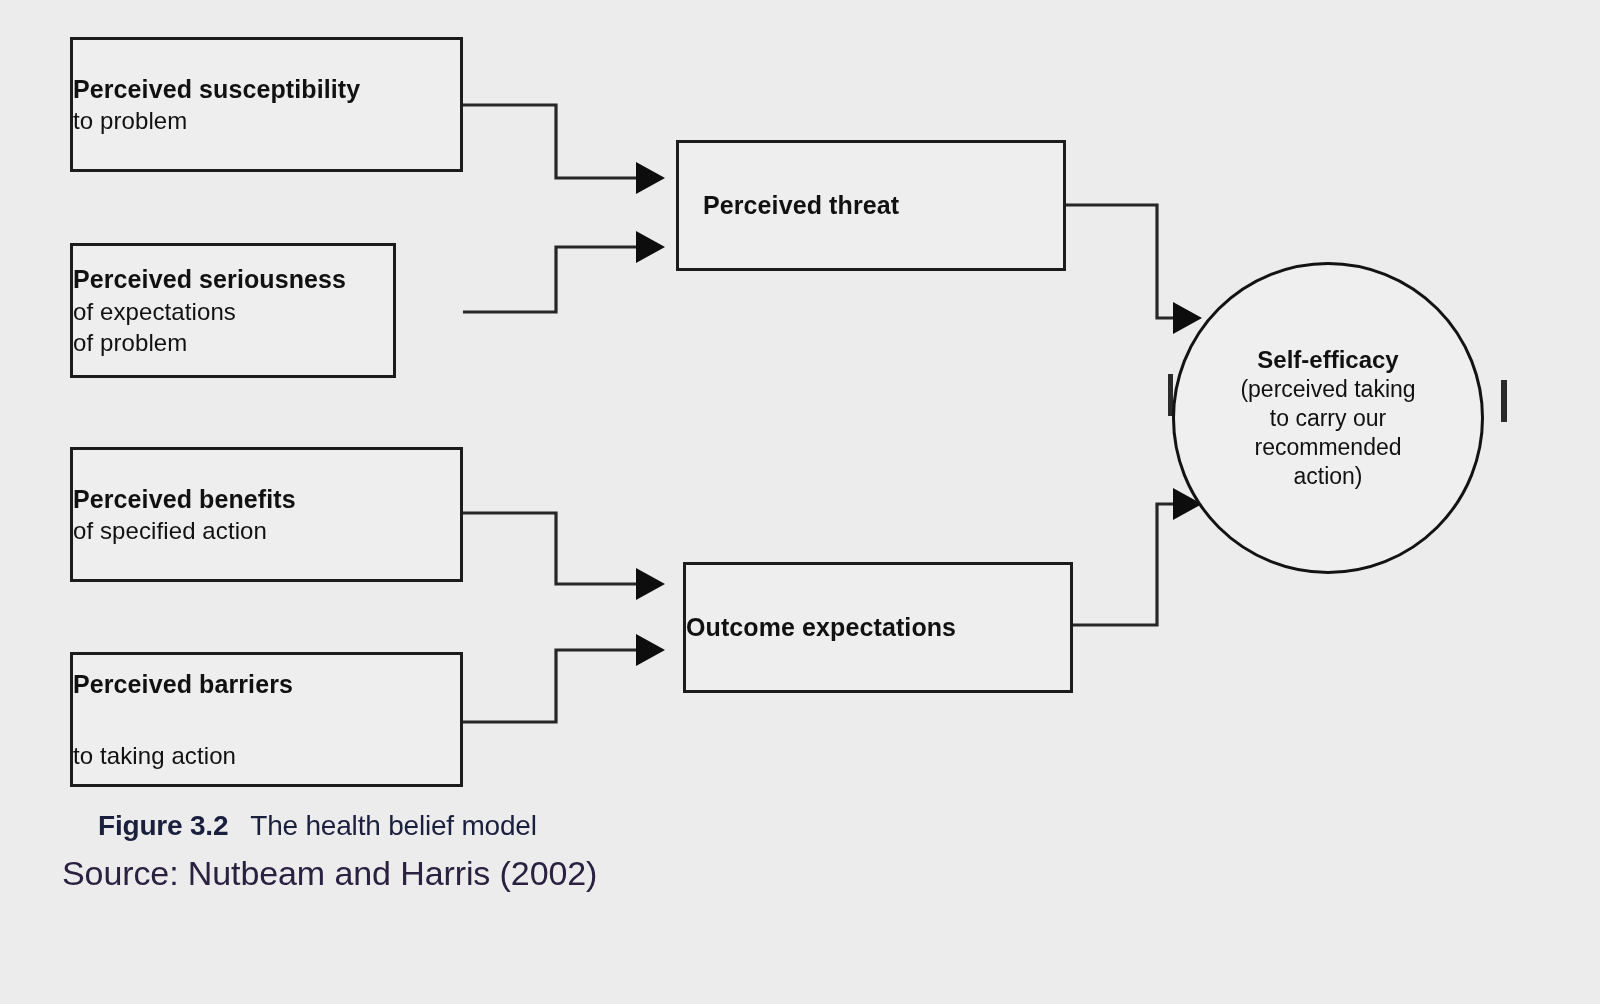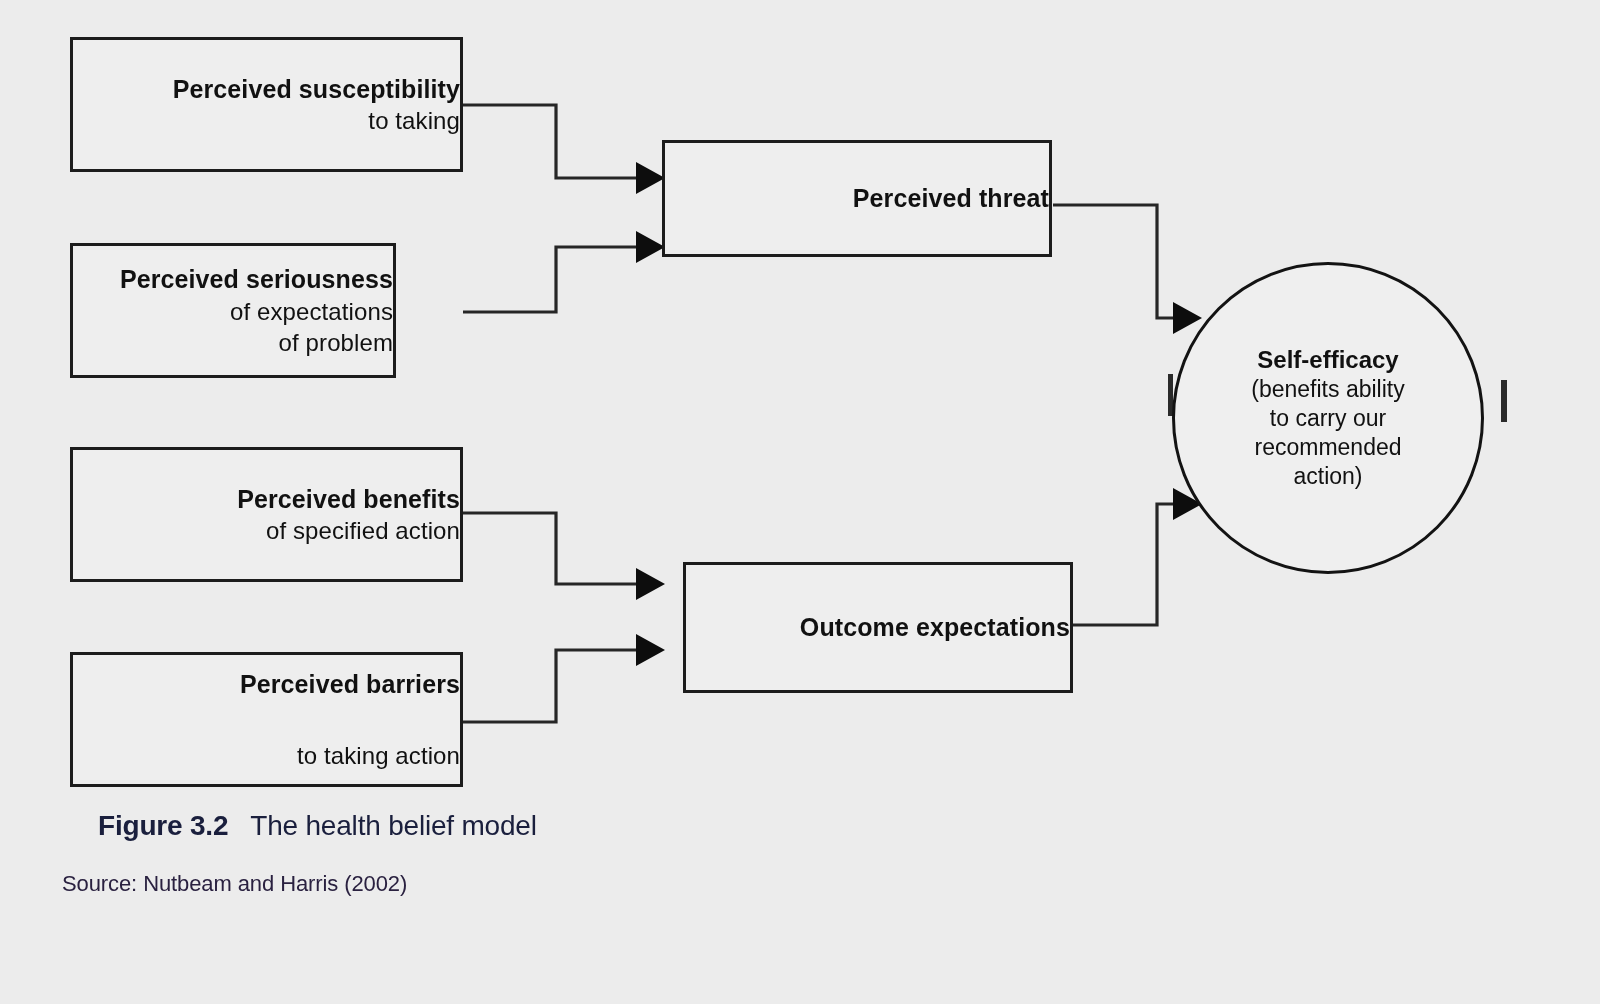--- a/index.html
+++ b/index.html
@@ -22,21 +22,21 @@
   }
 
   
   .node-box {
     position: absolute;
     box-sizing: border-box;
     border: 3px solid #1c1c1c;
     background: #eeeeee;
     display: flex;
     flex-direction: column;
-    align-items: flex-end;
+    align-items: flex-start;
     justify-content: center;
     text-align: center;
     color: #111111;
     line-height: 1.30;
   }
   .node-box .ttl {
     font-weight: bold;
     font-size: 25px;
     letter-spacing: .1px;
   }
@@ -44,21 +44,21 @@
     font-weight: normal;
     font-size: 24px;
     letter-spacing: .1px;
   }
 
   
   #box-susceptibility { left: 70px;  top: 37px;  width: 393px; height: 135px; }
   #box-seriousness    { left: 70px;  top: 243px; width: 326px; height: 135px; }
   #box-benefits       { left: 70px;  top: 447px; width: 393px; height: 135px; }
   #box-barriers       { left: 70px;  top: 652px; width: 393px; height: 135px; gap: 40px; }
-  #box-threat         { left: 662px; top: 140px; width: 390px; height: 117px; }
+  #box-threat         { left: 676px; top: 140px; width: 390px; height: 131px; padding-left: 24px; }
   #box-outcome        { left: 663px; top: 562px; width: 390px; height: 131px; margin-left: 20px; }
 
   
   #box-threat .ttl, #box-outcome .ttl { font-size: 25px; }
 
   
   #circle-self-efficacy {
     position: absolute;
     left: 1172px;
     top: 262px;
@@ -116,23 +116,23 @@
   }
   #caption-title .fig {
     font-weight: bold;
     margin-left: 36px;
   }
   #caption-title .ttl {
     font-weight: normal;
     margin-left: 22px;
   }
   #caption-source {
-    margin-top: 29px;
+    margin-top: 12px;
     font-family: "Liberation Sans", sans-serif;
-    font-size: 22px;
+    font-size: 34px;
     color: #2a2140;
     letter-spacing: -0.1px;
     white-space: nowrap;
   }
 </style>
 </head>
 <body>
 
 <div id="canvas">
 
@@ -167,21 +167,21 @@
       <path d="M1053,625 L1157,625 L1157,504 L1176,504"></path>
       <polygon points="1173,488 1173,520 1202,504"></polygon>
     </g>
 
     <rect class="stray" x="1168" y="374" width="5" height="42"></rect>
     <rect class="stray" x="1501" y="380" width="6" height="42"></rect>
   </svg>
 
   <div class="node-box" id="box-susceptibility">
     <div class="ttl">Perceived susceptibility</div>
-    <div class="sub">to taking</div>
+    <div class="sub">to problem</div>
   </div>
 
   <div class="node-box" id="box-seriousness">
     <div class="ttl">Perceived seriousness</div>
     <div class="sub">of expectations</div>
     <div class="sub">of problem</div>
   </div>
 
   <div class="node-box" id="box-benefits">
     <div class="ttl">Perceived benefits</div>
@@ -196,21 +196,21 @@
   <div class="node-box" id="box-threat">
     <div class="ttl">Perceived threat</div>
   </div>
 
   <div class="node-box" id="box-outcome">
     <div class="ttl">Outcome expectations</div>
   </div>
 
   <div id="circle-self-efficacy">
     <div class="ttl">Self-efficacy</div>
-    <div class="sub">(benefits ability</div>
+    <div class="sub">(perceived taking</div>
     <div class="sub">to carry our</div>
     <div class="sub">recommended</div>
     <div class="sub">action)</div>
   </div>
 
   <div id="caption-block">
     <div id="caption-title">
       <span class="fig">Figure 3.2</span><span class="ttl">The health belief model</span>
     </div>
     <div id="caption-source">Source: Nutbeam and Harris (2002)</div>

